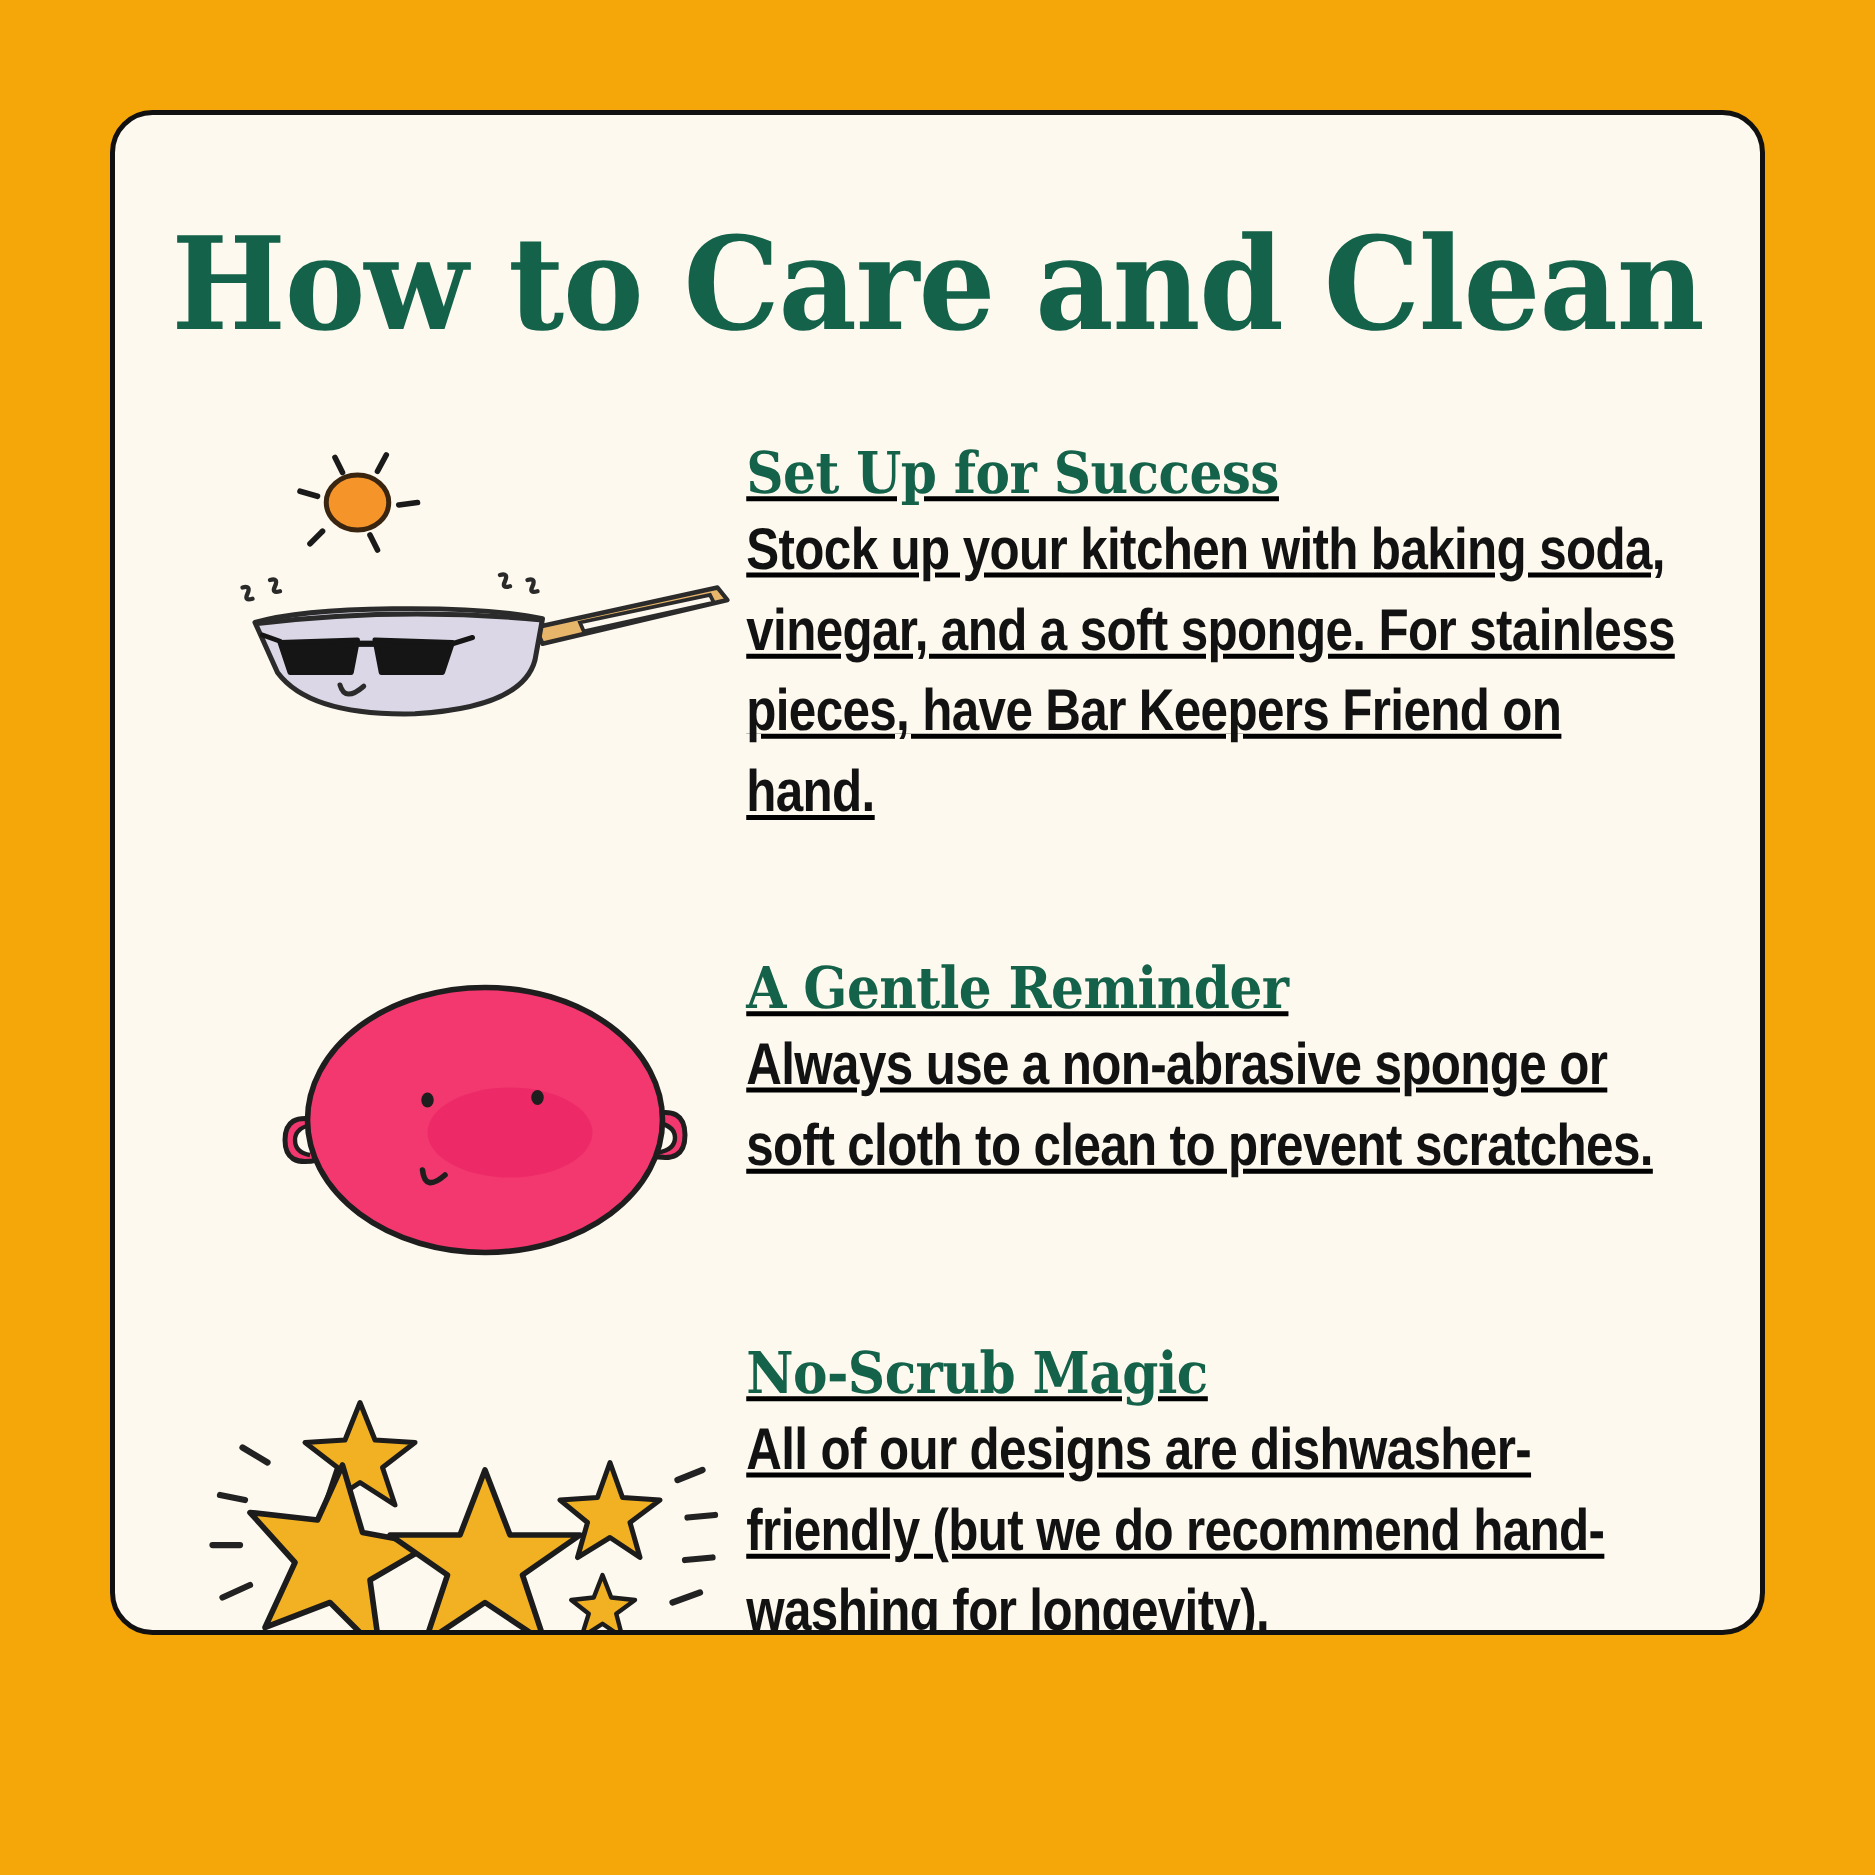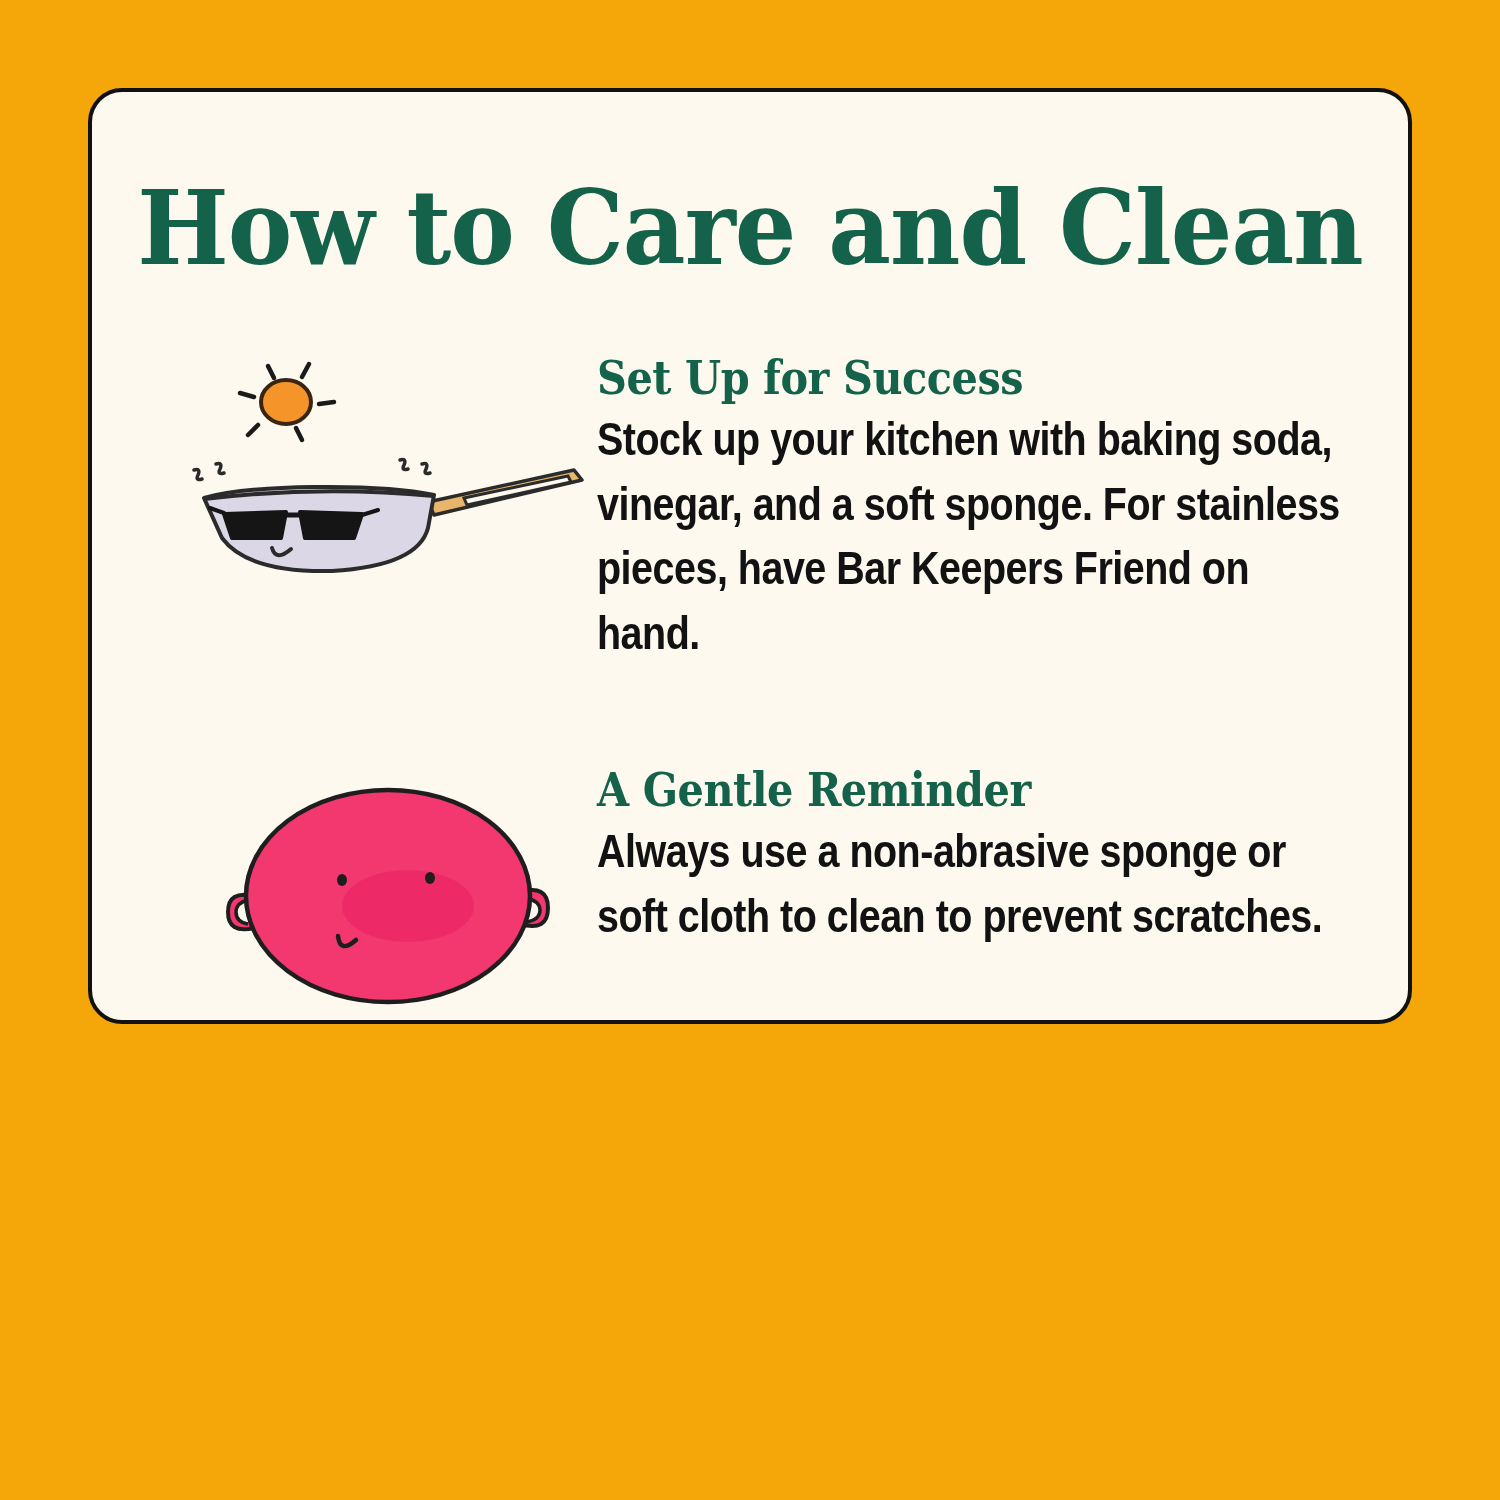--- a/index.html
+++ b/index.html
@@ -20,21 +20,21 @@
     height: 1500px;
     background: #F5A608;
     box-sizing: border-box;
   }
 
   #card {
     position: absolute;
     left: 88px;
     top: 88px;
     width: 1324px;
-    height: 936px;
+    height: 1220px;
     background: #FDF9EE;
     border: 4px solid #111111;
     border-radius: 34px;
     box-sizing: border-box;
     overflow: hidden;
   }
 
   
   #title {
     position: absolute;
@@ -53,20 +53,21 @@
   }
 
   
   .section {
     position: absolute;
     left: 60px;
     width: 1210px;
     display: flex;
     flex-direction: row;
     align-items: flex-start;
+    text-decoration: underline;
   }
   #sec-0 { top: 260px; }
   #sec-1 { top: 650px; margin-top: 22px; }
   #sec-2 { top: 980px; }
 
   .art-col {
     width: 445px;
     flex: 0 0 445px;
     position: relative;
     height: 270px;
@@ -218,16 +219,20 @@
           <path d="M82,86 L98,140 L152,150 L104,178 L112,236 L72,196 L20,216 L44,164 L8,124 L62,130 Z" transform="translate(22,-8)" fill="#F2B023" stroke="#1C1C1C" stroke-width="4.5" stroke-linejoin="round"></path>
 
           <path d="M218,82 L238,134 L294,134 L248,166 L266,220 L218,188 L170,220 L188,166 L142,134 L198,134 Z" fill="#F2B023" stroke="#1C1C1C" stroke-width="4.5" stroke-linejoin="round"></path>
 
           <path d="M318,76 L328,104 L358,106 L334,124 L342,152 L318,136 L292,152 L300,124 L278,106 L308,104 Z" fill="#F2B023" stroke="#1C1C1C" stroke-width="4" stroke-linejoin="round"></path>
 
           <path d="M312,166 L319,184 L338,186 L323,197 L328,216 L312,205 L295,216 L301,197 L287,186 L305,184 Z" fill="#F2B023" stroke="#1C1C1C" stroke-width="3.5" stroke-linejoin="round"></path>
         </svg>
       </div>
 
+      <div class="text-col">
+        <h2 class="sec-head">No-Scrub Magic</h2>
+        <p class="sec-body">All of our designs are dishwasher-friendly (but we do recommend hand-washing for longevity).</p>
+      </div>
     </div>
 
   </div>
 </div>
 
 </body></html>

